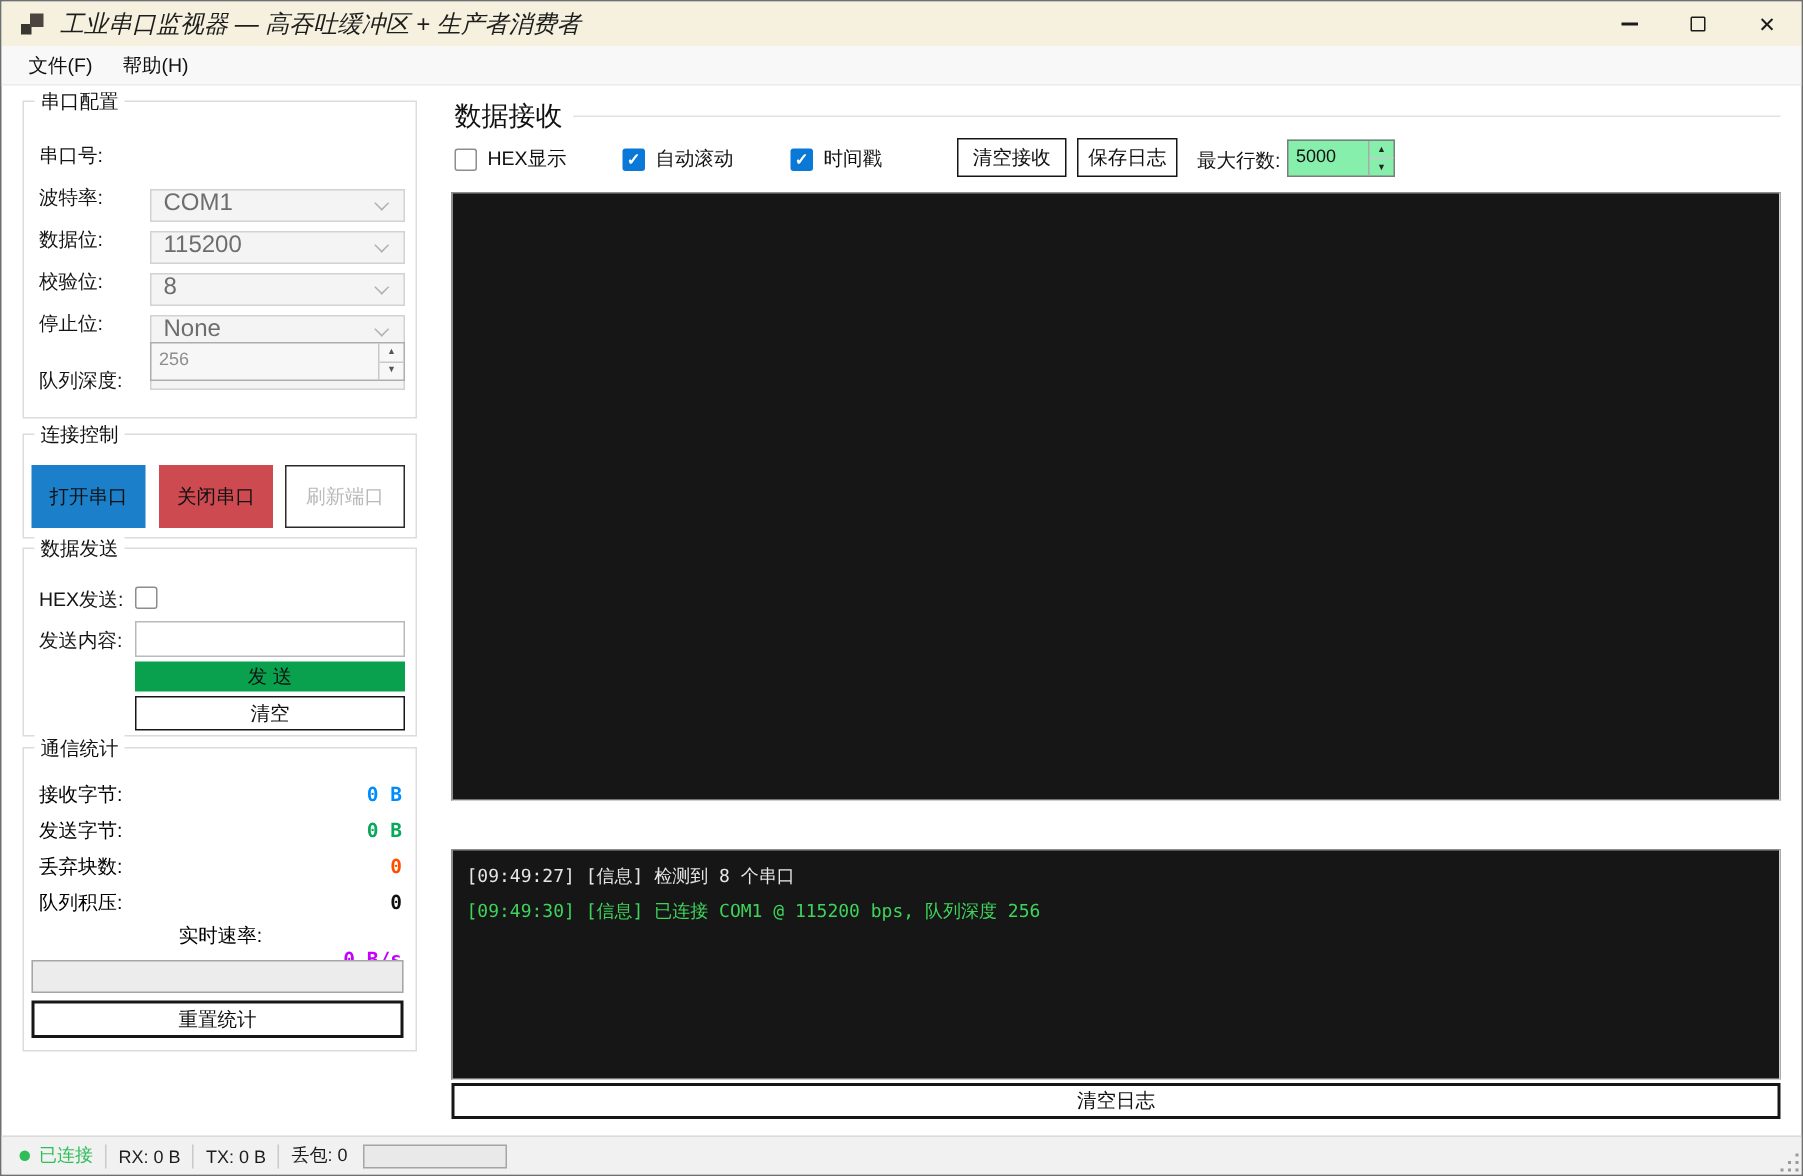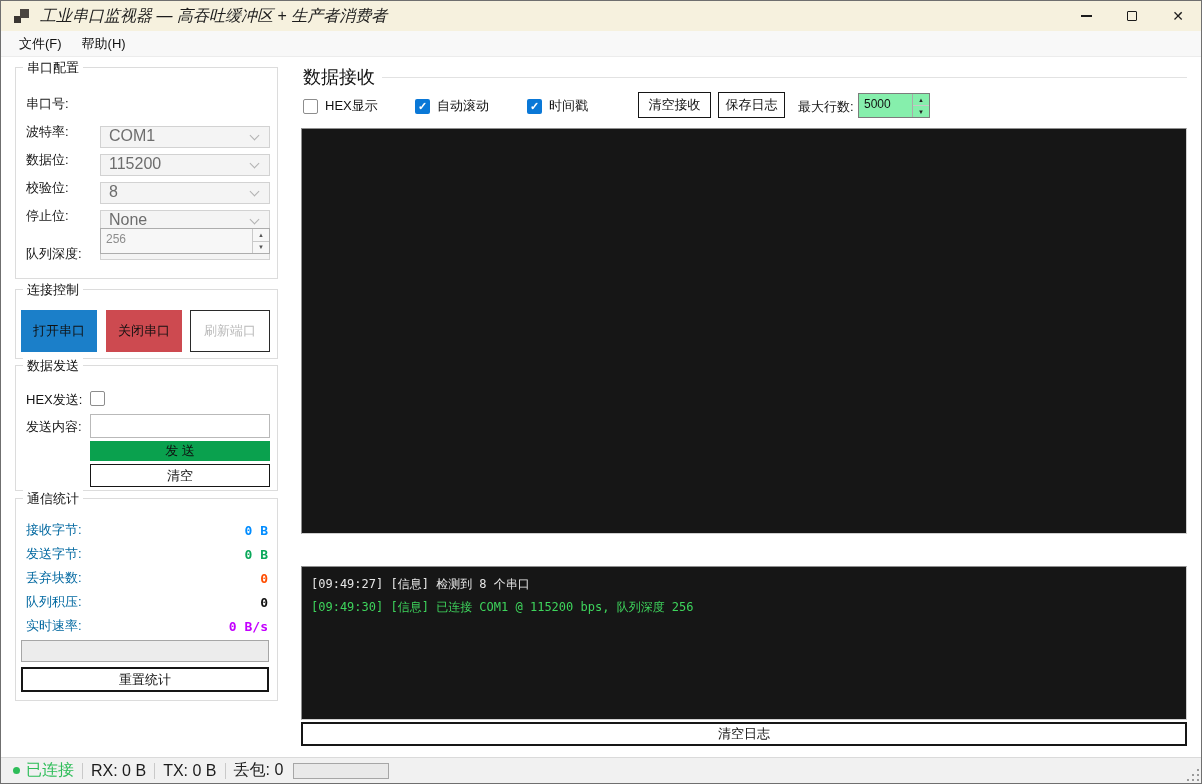--- a/index.html
+++ b/index.html
@@ -67,21 +67,21 @@
          font-size:13px; color:#101010; }
   .btn-flat { border:none; }
   .btn-outline { background:#ffffff; border:1.5px solid #161616; }
   .btn-disabled { background:#ffffff; border:1.5px solid #2a2a2a; color:#b9b9b9; }
 
   .checkbox { width:15px; height:15px; background:#fff; border:1px solid #8d8d8d; border-radius:2px;
               display:inline-flex; align-items:center; justify-content:center; flex:none; }
   .checkbox.checked { border:none; color:#fff; font-size:11px; font-weight:bold; }
 
   .stat-row { position:absolute; left:10px; right:9px; height:22px; display:flex; align-items:center; }
-  .stat-label { font-size:13px; color:#0369a1; }
+  .stat-label { font-size:13px; color:#000000; }
   .stat-value { margin-left:auto; font-family:"DejaVu Sans Mono", monospace; font-size:13px; font-weight:bold; }
 
   .progress { background:#ececec; border:1px solid #a6a6a6; }
 
   
   .sect-header { position:absolute; display:flex; align-items:center; }
   .sect-title { font-size:18px; color:#111; background:#fff; padding-right:7px; white-space:nowrap; }
   .sect-line { flex:1; border-top:1px solid #e2e2e2; margin-top:1px; }
 
   .cb-group { position:absolute; display:flex; align-items:center; gap:7px; font-size:13px; color:#111; }
@@ -92,21 +92,21 @@
     border-right:1px solid #cfcfcf; border-bottom:1px solid #cfcfcf;
     font-family:"DejaVu Sans Mono", monospace; font-size:12px; overflow:hidden;
   }
   .log-line { padding:0 9px; line-height:23px; white-space:pre; }
   .console.syslog { padding-top:6px; }
 
   
   .statusbar {
     position:absolute; left:0; bottom:0; width:100%; height:26px;
     background:#f1f1f1; border-top:1px solid #dadada;
-    display:flex; align-items:center; font-size:16px; color:#1c1c1c;
+    display:flex; align-items:center; font-size:12px; color:#1c1c1c;
   }
   .sb-sep { width:1px; height:16px; background:#c9c9c9; margin:0 8px; }
   .status-dot { width:7px; height:7px; border-radius:50%; margin:0 6px 0 12px; }
   .resize-grip { position:absolute; right:2px; bottom:2px; width:14px; height:14px; }
   .resize-grip i { position:absolute; width:2px; height:2px; background:#9a9a9a; }
 </style>
 </head>
 <body>
 
 <div id="window">
@@ -207,21 +207,21 @@
       <span class="stat-value" style="color: rgb(10, 168, 90);">0 B</span>
     </div>
     <div class="stat-row" style="top:68px;gap:43px;">
       <span class="stat-label">丢弃块数:</span>
       <span class="stat-value" style="color: rgb(255, 77, 0);">0</span>
     </div>
     <div class="stat-row" style="top:92px;">
       <span class="stat-label">队列积压:</span>
       <span class="stat-value" style="color: rgb(17, 17, 17);">0</span>
     </div>
-    <div class="stat-row" style="top:116px;">
+    <div class="stat-row" style="top:116px;flex-direction:column;">
       <span class="stat-label">实时速率:</span>
       <span class="stat-value" style="color: rgb(196, 0, 255);">0 B/s</span>
     </div>
 
     <div class="progress" style="position:absolute; left:5px; top:141px; width:248px; height:22px;"></div>
     <div class="btn btn-outline" style="left:5px; top:168px; width:248px; height:25px; border-width:2px;">重置统计</div>
   </div>
 
   <div class="sect-header" style="left:302px; top:64px; width:884px;">
     <span class="sect-title">数据接收</span>

